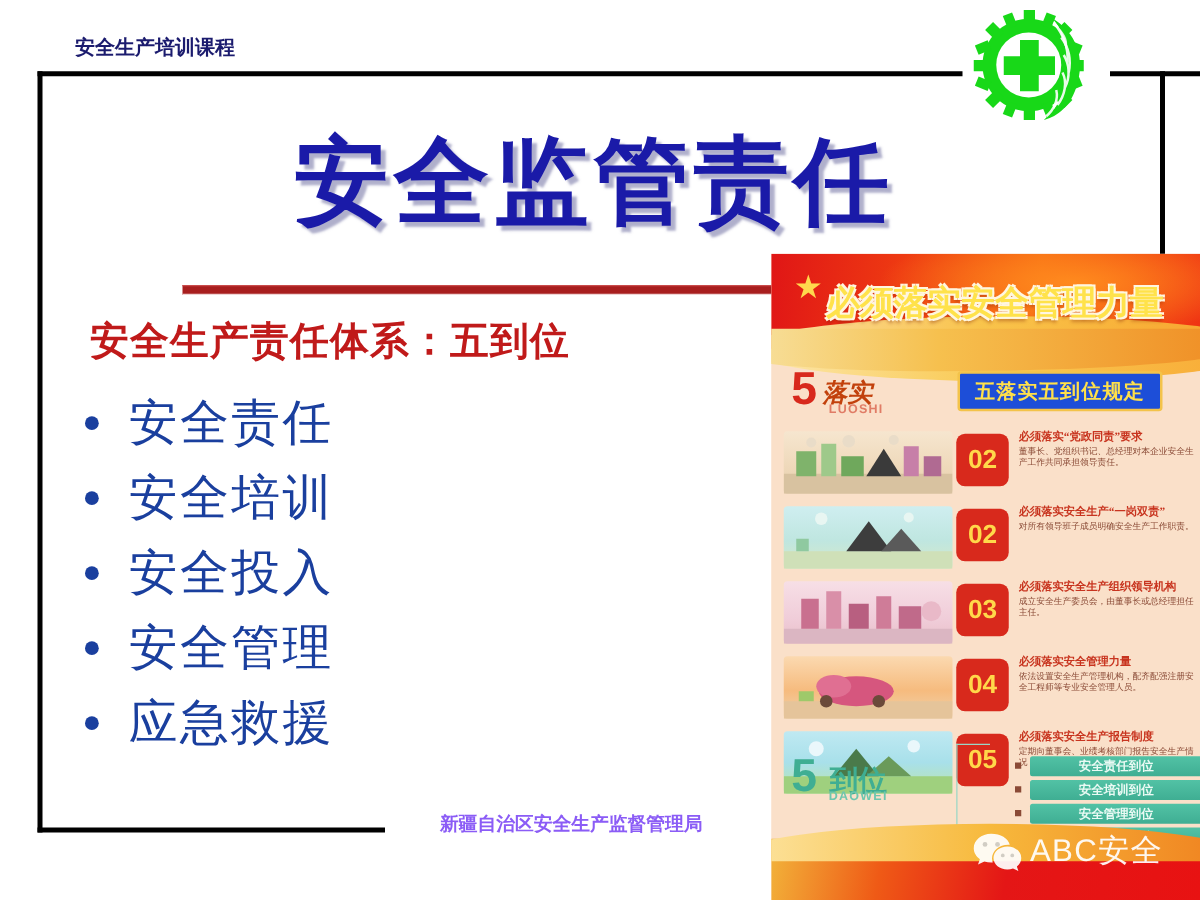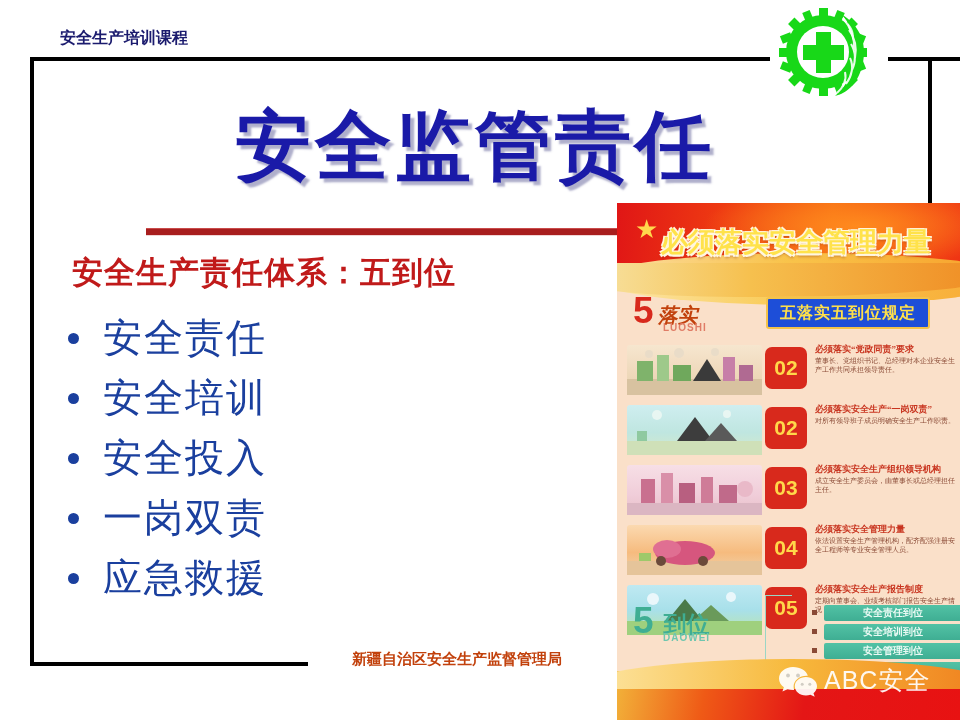--- a/index.html
+++ b/index.html
@@ -130,21 +130,21 @@
     white-space: nowrap;
   }
 
   
   .footer-org {
     position: absolute;
     left: 352px; top: 650px;
     font-family: "Liberation Serif", "DejaVu Serif", serif;
     font-weight: bold;
     font-size: 15px;
-    color: #c2410c;
+    color: #8b5cf6;
     white-space: nowrap;
   }
 
   
   .poster {
     position: absolute;
     left: 617px; top: 203px;
     width: 343px; height: 517px;
     background: #fae0c9;
     overflow: hidden;
@@ -479,21 +479,21 @@
     <li class="bullet-item">
       <span class="bullet-dot"></span>
       <span class="bullet-text">安全培训</span>
     </li>
     <li class="bullet-item">
       <span class="bullet-dot"></span>
       <span class="bullet-text">安全投入</span>
     </li>
     <li class="bullet-item">
       <span class="bullet-dot"></span>
-      <span class="bullet-text">一岗双责</span>
+      <span class="bullet-text">安全管理</span>
     </li>
     <li class="bullet-item">
       <span class="bullet-dot"></span>
       <span class="bullet-text">应急救援</span>
     </li>
   </ul>
 
   <div class="footer-org">新疆自治区安全生产监督管理局</div>
 
   <div class="poster">

